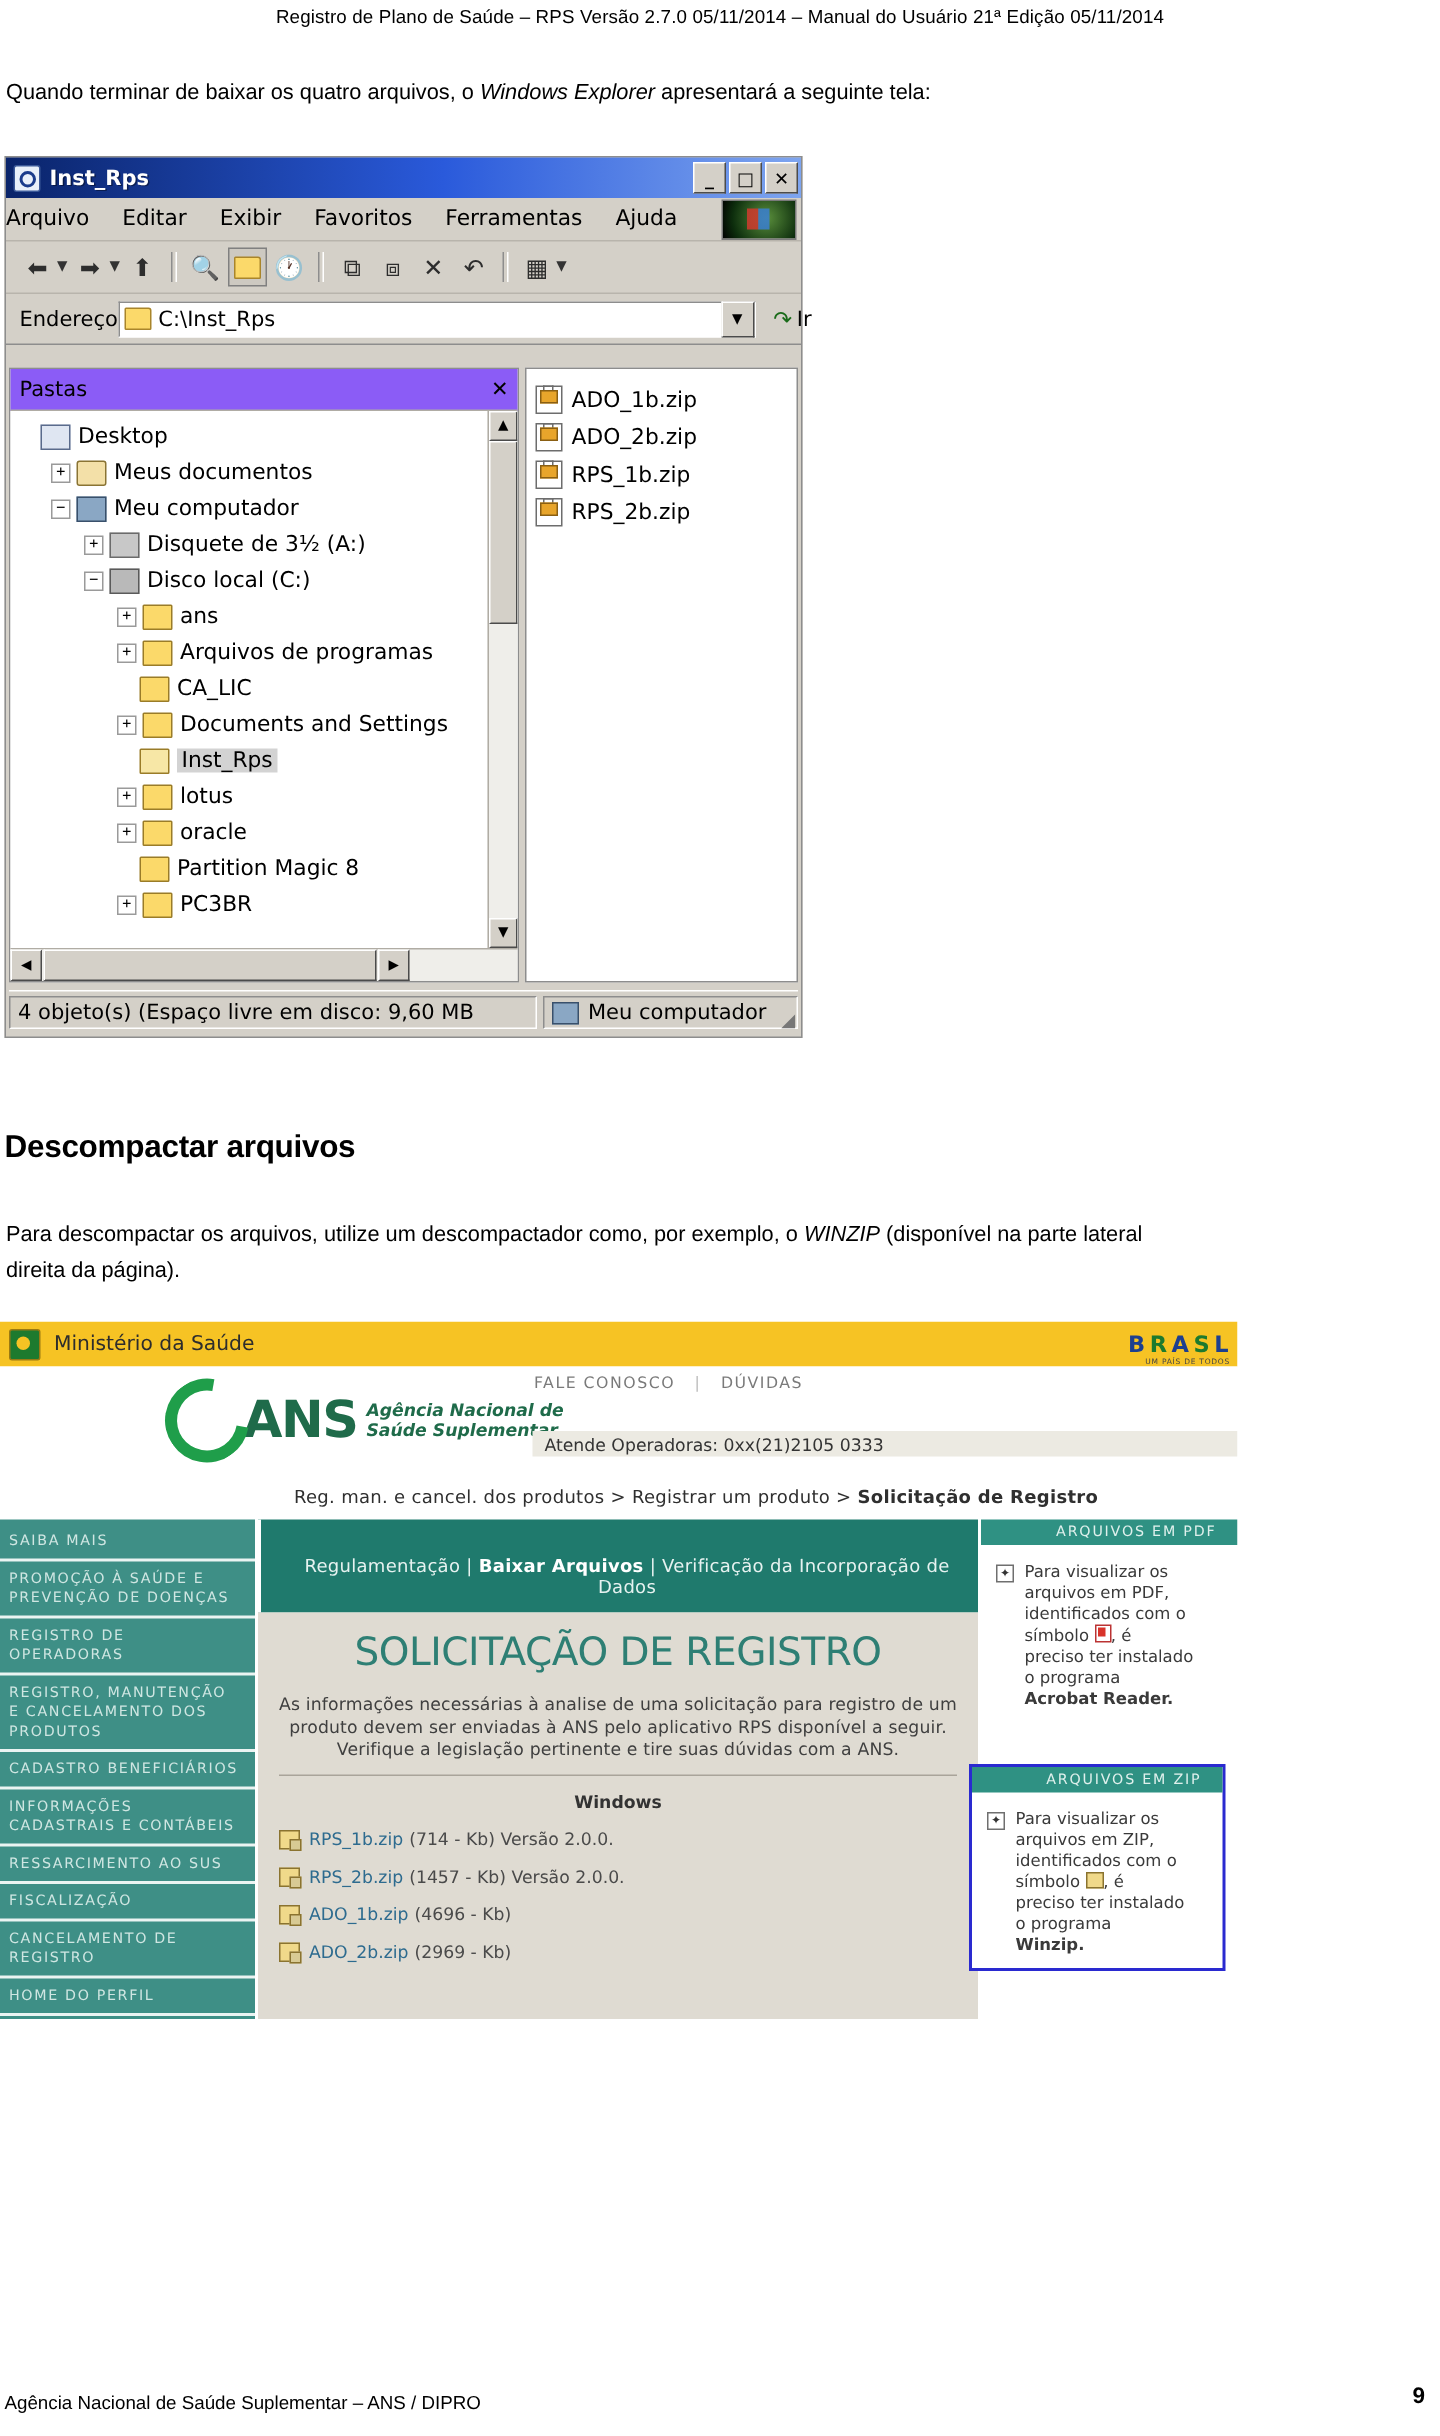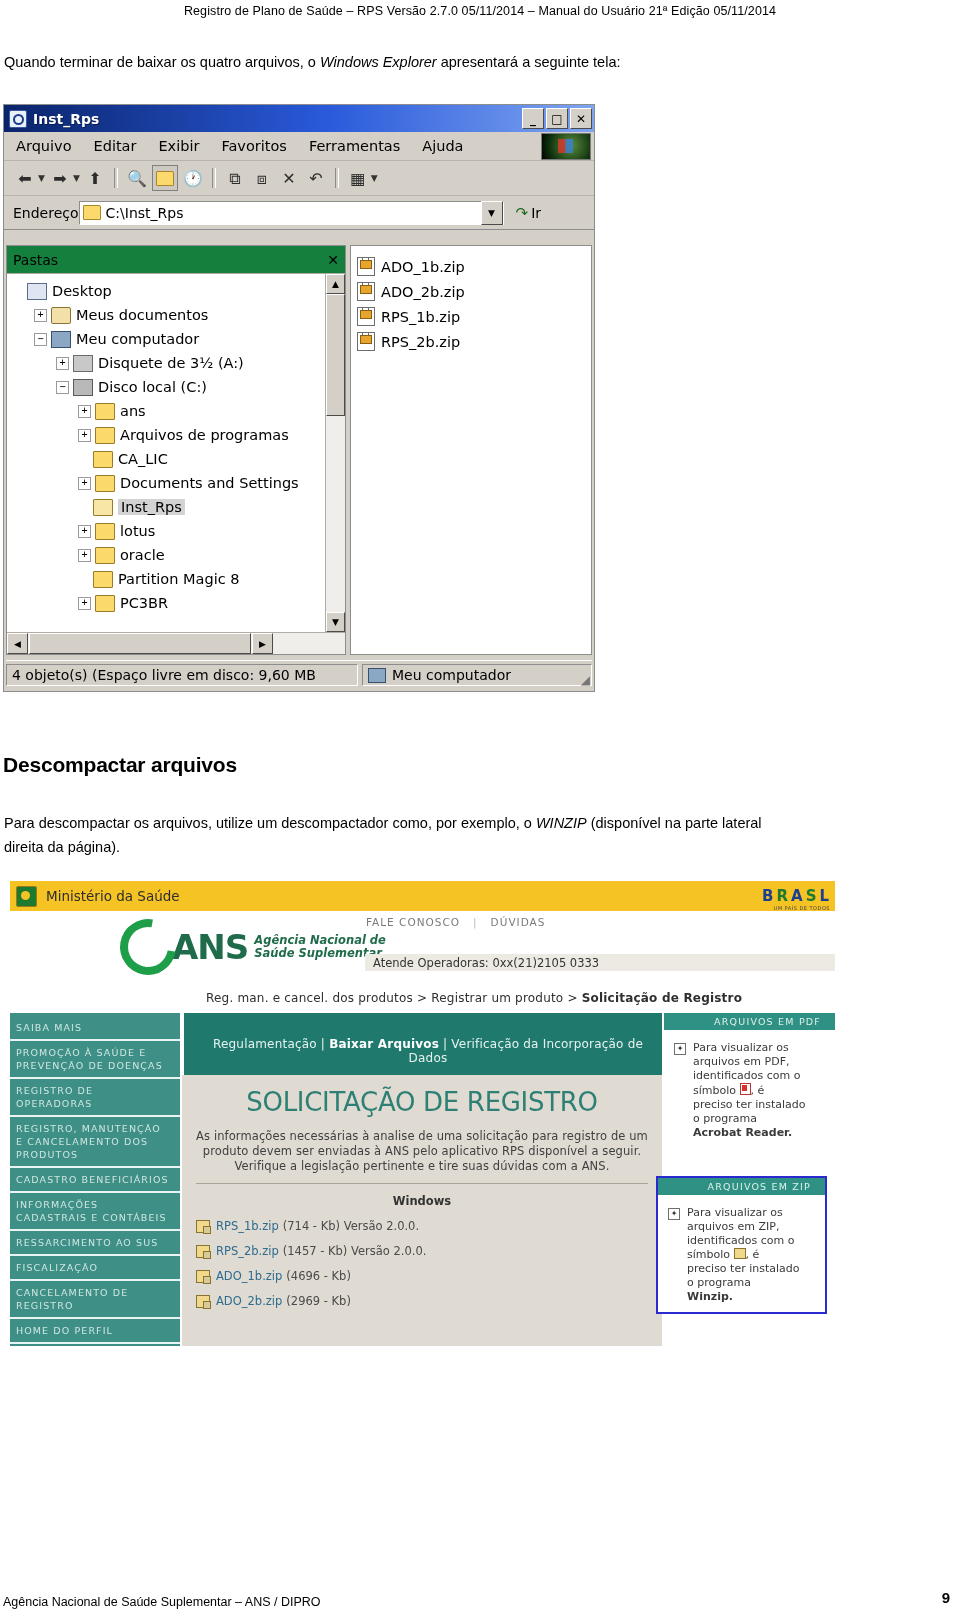--- a/index.html
+++ b/index.html
@@ -42,21 +42,21 @@
     font-size:12.5px;
   }
   .footer-right{
     position:absolute;right:10px;top:1589px;
     font-size:15px;font-weight:bold;
   }
 
   
   .explorer{
     position:absolute;left:3px;top:104px;
-    width:592px;height:588px;
+    width:532px;height:588px;
     background:#d4d0c8;
     border:1px solid #8d8d8d;
     box-sizing:border-box;
     font-family:"DejaVu Sans", sans-serif;
   }
   .exp-titlebar{
     height:27px;
     background:linear-gradient(to right,#0a246a 0%,#2a5adb 55%,#7ea5ef 100%);
     display:flex;align-items:center;
     padding:0 2px 0 5px;
@@ -78,21 +78,21 @@
   .exp-btns{display:flex;gap:2px;}
   .exp-btn{
     width:20px;height:19px;background:#d4d0c8;
     border:1px solid #fff;border-right-color:#4b4b4b;border-bottom-color:#4b4b4b;
     display:flex;align-items:center;justify-content:center;
     font-size:12px;font-weight:bold;color:#000;line-height:1;
   }
 
   .exp-menubar{
     height:28px;display:flex;align-items:center;
-    background:#d4d0c8;padding-left:12px;position:relative;
+    background:#d4d0c8;padding-left:0;position:relative;
     border-bottom:1px solid #b8b4ac;
     text-align:center;
   }
   .exp-menu{
     font-size:14.5px;margin-right:22px;color:#000;
   }
   .exp-flag{
     position:absolute;right:3px;top:1px;width:48px;height:25px;
     background:radial-gradient(circle at 60% 45%,#5a8f3c 0%,#0d2e0d 70%,#000 100%);
     border:1px solid #7a7a7a;
@@ -140,21 +140,21 @@
 
   .exp-body{
     position:absolute;left:2px;top:140px;right:2px;bottom:36px;
     display:flex;
   }
   .pane-folders{
     width:340px;background:#fff;border:1px solid #8d8d8d;
     box-sizing:border-box;display:flex;flex-direction:column;
   }
   .pane-head{
-    height:27px;background:#15803d;display:flex;align-items:center;
+    height:27px;background:#8b5cf6;display:flex;align-items:center;
     padding:0 6px;border-bottom:1px solid #b0aca4;
   }
   .pane-head-title{font-size:14px;flex:1;}
   .pane-head-x{font-size:14px;font-weight:bold;}
   .tree{flex:1;position:relative;overflow:hidden;padding:5px 0 0 5px;background:#fff;}
   .tnode{display:flex;align-items:center;height:24px;font-size:14.5px;white-space:nowrap;}
   .tbox{
     width:11px;height:11px;border:1px solid #9a9a9a;background:#fff;
     font-size:10px;line-height:9px;text-align:center;margin-right:4px;flex:0 0 11px;
     font-family:"DejaVu Sans Mono", monospace;color:#000;
@@ -217,21 +217,21 @@
     border:1px solid #8d8d8d;border-right-color:#fff;border-bottom-color:#fff;
     box-sizing:border-box;
   }
   .st-a{flex:0 0 352px;}
   .st-b{flex:1;margin-left:4px;}
   .st-pc{width:16px;height:13px;background:#8aa7c4;border:1px solid #39506b;margin-right:6px;}
   .st-grip{position:absolute;right:2px;bottom:2px;font-size:12px;color:#777;}
 
   
   .site{
-    position:absolute;left:10px;top:881px;width:825px;height:465px;
+    position:absolute;left:0;top:881px;width:825px;height:465px;
     background:#ffffff;
     font-family:"DejaVu Sans", sans-serif;
     overflow:hidden;
   }
   .site-ms{
     height:30px;background:#f6c324;display:flex;align-items:center;
     padding-left:6px;position:relative;
   }
   .ms-brasao{
     width:19px;height:19px;background:#1d7a2e;border:1px solid #9a7a12;border-radius:2px;

